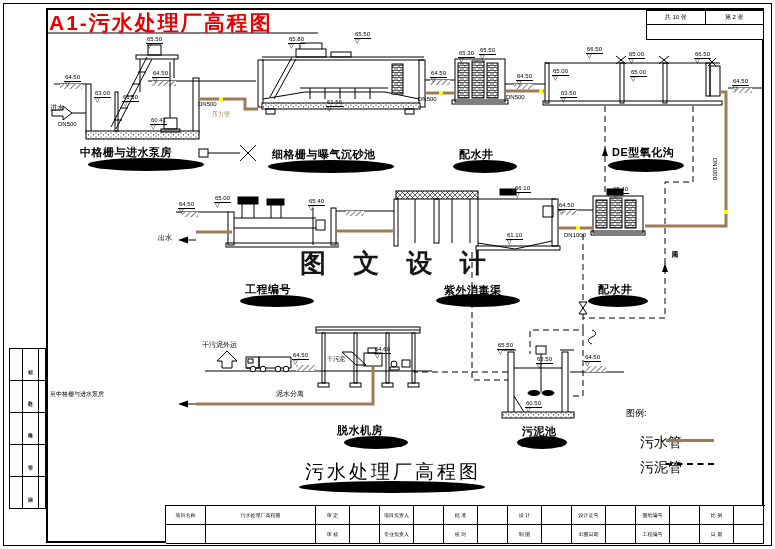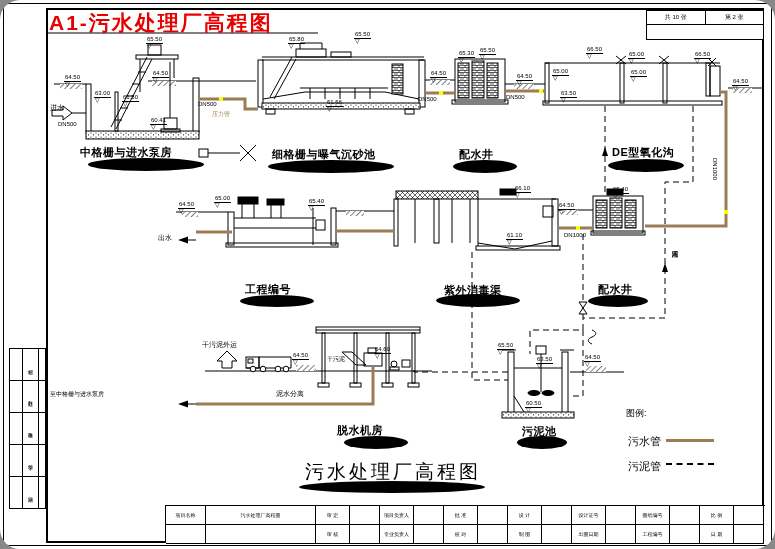--- a/index.html
+++ b/index.html
@@ -1,17 +1,17 @@
 <!DOCTYPE html>
 <html><head>
 <meta charset="utf-8">
 <style>
   * { box-sizing: border-box; margin:0; padding:0; }
   body { margin:0; background:#888; font-family:"Liberation Sans", sans-serif; }
-  #page { position:relative; width:775px; height:549px; background:#fff; overflow:hidden;border-radius:20px; }
+  #page { position:relative; width:775px; height:549px; background:#fff; overflow:hidden; }
   .abs { position:absolute; }
   .outer-border { left:3px; top:3px; width:769px; height:543px; border:1px solid #000; }
   .inner-frame { left:46px; top:8px; width:718px; height:535px; border:2px solid #000; }
   .red-title { left:49px; top:9px; font-size:21px; font-weight:bold; color:#e60000; letter-spacing:2px; z-index:4; white-space:nowrap; }
   .sheet-table { left:646px; top:10px; width:118px; height:30px; border:1px solid #000; z-index:4; background:#fff; }
   .sheet-row1 { display:flex; height:14px; border-bottom:1px solid #000; }
   .sheet-cell { flex:1; font-size:6px; display:flex; align-items:center; justify-content:center; }
   .sheet-cell:first-child { border-right:1px solid #000; }
   .unit { position:absolute; font-size:11px; font-weight:bold; letter-spacing:0.5px; z-index:3; white-space:nowrap; color:#000; }
   .blob { position:absolute; background:#000; border-radius:50%; z-index:2; }
@@ -19,21 +19,21 @@
   .elev.wl { border-bottom:1px solid #000; padding:0 1px 1px 1px; }
   .elev.wl::after { content:"▽"; position:absolute; left:1px; top:7px; font-size:6px; line-height:6px; }
   .elev.vert { writing-mode:vertical-rl; }
   .flow { position:absolute; font-size:7px; z-index:3; white-space:nowrap; color:#000; }
   .flow.small { font-size:6px; }
   .flow.brown { color:#9b7d55; }
   .flow.vert { writing-mode:vertical-rl; }
   .watermark { left:300px; top:246px; font-size:26px; letter-spacing:10px; color:#161616; font-weight:600; z-index:1; white-space:nowrap; }
   .main-title { left:305px; top:459px; font-size:19px; letter-spacing:3px; color:#000; z-index:3; white-space:nowrap; }
   .legend-title { left:626px; top:407px; font-size:9px; z-index:3; }
-  .legend-label { position:absolute; font-size:11px; z-index:3; }
+  .legend-label { position:absolute; font-size:14px; z-index:3;margin-left:12px; }
   .legend-line-solid { position:absolute; left:666px; top:439px; width:48px; height:3px; background:#9b7d55; z-index:3; }
   .legend-line-dashed { position:absolute; left:666px; top:463px; width:48px; height:0; border-top:2px dashed #000; z-index:3; }
   #left-strip { left:9px; top:348px; width:37px; height:161px; border:1px solid #000; z-index:4; background:#fff; }
   .strip-row { display:flex; height:32px; border-bottom:1px solid #000; }
   .strip-row:last-child { border-bottom:none; }
   .strip-cell { border-right:1px solid #000; height:100%; }
   .strip-cell:last-child { border-right:none; }
   .strip-label { writing-mode:vertical-rl; font-size:5px; display:flex; align-items:center; justify-content:center; }
   #titleblock { left:165px; top:505px; width:600px; height:38px; border-left:1px solid #000; border-top:1px solid #000; z-index:4; background:#fff; }
   .tb-row { display:flex; height:19px; }
@@ -272,20 +272,21 @@
         <path d="M472,252 V380 H508"></path>
         <path d="M508,372 H414 V368"></path>
       </g>
       <polygon points="602,156 608,156 605,147" fill="#000" stroke="none"></polygon>
       <polygon points="662,272 668,272 665,263" fill="#000" stroke="none"></polygon>
       <path d="M579,302 H587 L579,314 H587 Z" fill="#fff"></path>
       <path d="M592,330 c5,2 5,5 0,7 c-5,2 -5,5 0,7"></path>
     </g>
   </svg>
 
+  <div class="abs watermark">图 文 设 计</div>
 
   <div class="blob" style="left:88px;top:158px;width:116px;height:13px"></div>
   <div class="unit" style="left:80px;top:145px">中格栅与进水泵房</div>
   <div class="blob" style="left:268px;top:160px;width:126px;height:13px"></div>
   <div class="unit" style="left:272px;top:147px">细格栅与曝气沉砂池</div>
   <div class="blob" style="left:453px;top:160px;width:64px;height:13px"></div>
   <div class="unit" style="left:459px;top:147px">配水井</div>
   <div class="blob" style="left:608px;top:159px;width:76px;height:13px"></div>
   <div class="unit" style="left:612px;top:145px">DE型氧化沟</div>
   <div class="blob" style="left:240px;top:295px;width:74px;height:12px"></div>

